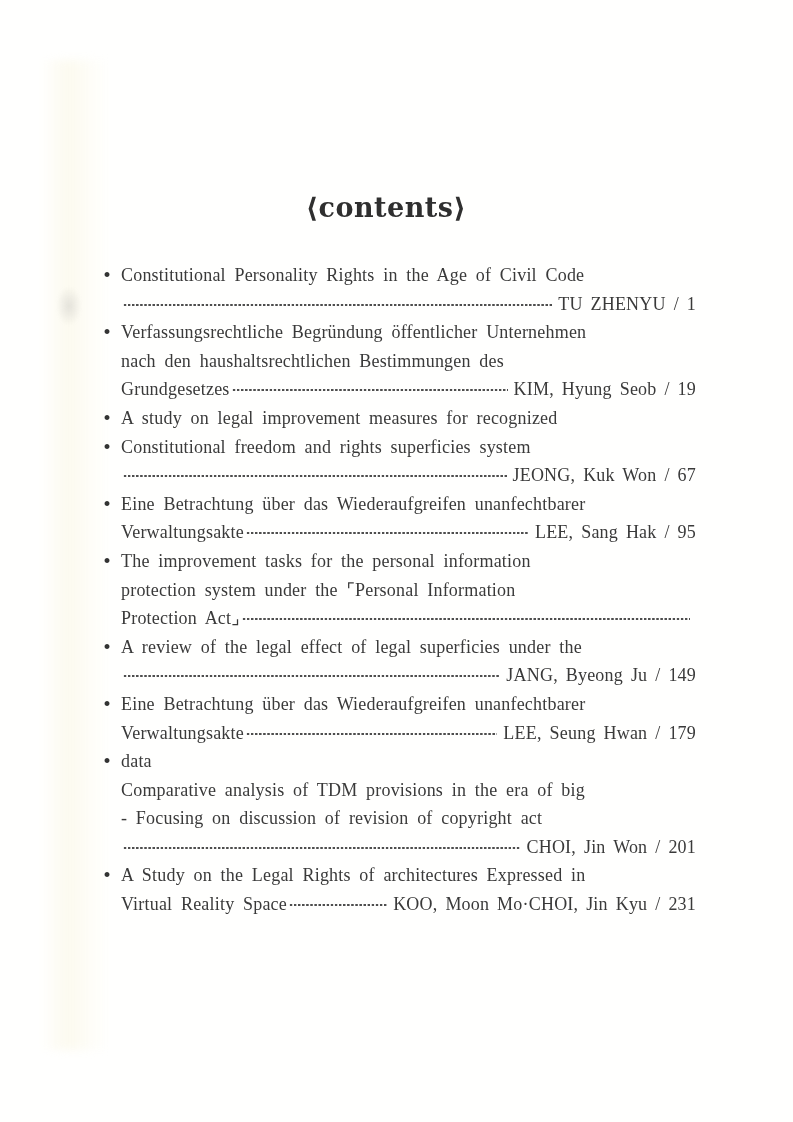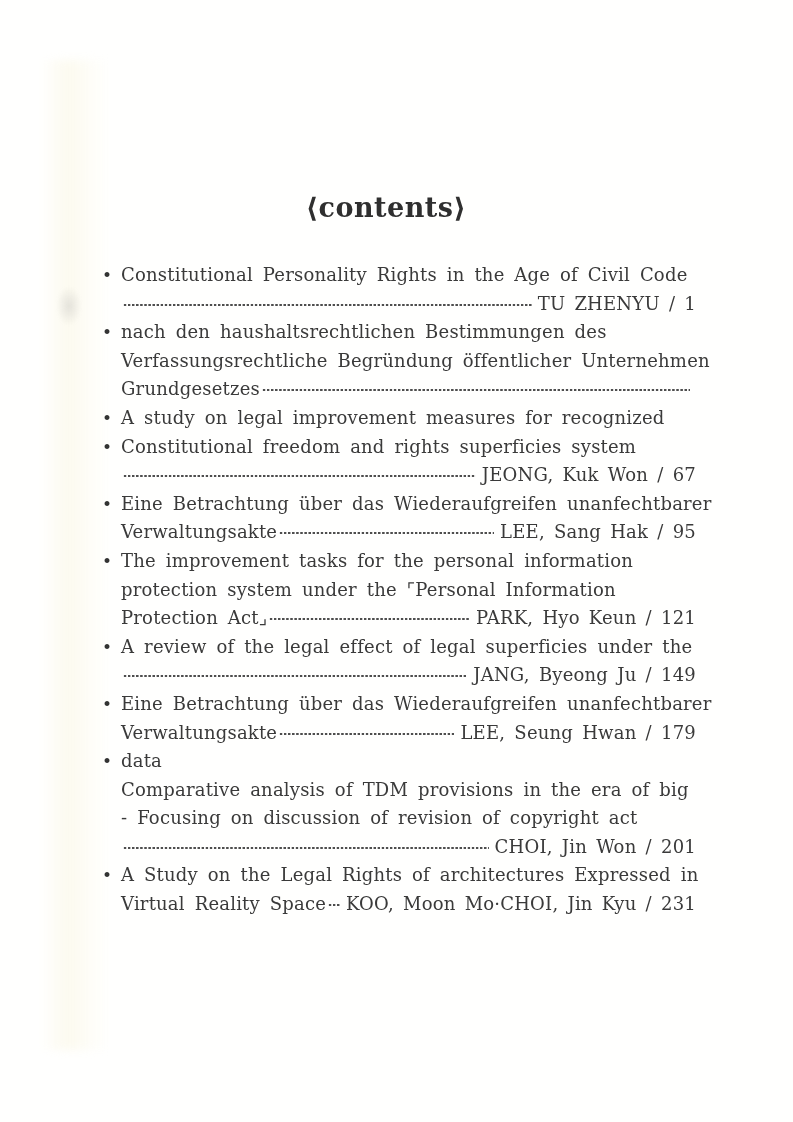--- a/index.html
+++ b/index.html
@@ -37,21 +37,21 @@
   }
   .toc{
     position:absolute;left:102px;top:261px;width:594px;
     font-size:18px;
   }
   .entry{display:flex;align-items:flex-start;}
   .bullet{
     flex:0 0 19px;
     line-height:28.6px;font-size:17px;color:#333333;
   }
-  .entry-body{flex:1;min-width:0;}
+  .entry-body{flex:1;min-width:0;font-family:Liberation Serif, serif;}
   .line{
     line-height:28.6px;
     word-spacing:0.22em;letter-spacing:0.2px;
     white-space:nowrap;
   }
   .lastline{display:flex;line-height:28.6px;justify-content:flex-end;}
   .tail{white-space:nowrap;word-spacing:0.22em;letter-spacing:0.2px;}
   .leader{
     flex:1 1 auto;
     margin:0 6px 0 2px;
@@ -78,25 +78,26 @@
           <span class="tail"></span>
           <span class="leader"></span>
           <span class="byline">TU ZHENYU / 1</span>
         </div>
       </div>
     </div>
 
     <div class="entry">
       <span class="bullet">•</span>
       <div class="entry-body">
+        <div class="line">Verfassungsrechtliche Begründung öffentlicher Unternehmen</div>
         <div class="line">nach den haushaltsrechtlichen Bestimmungen des</div>
-        <div class="line">Verfassungsrechtliche Begründung öffentlicher Unternehmen</div>
         <div class="lastline">
           <span class="tail">Grundgesetzes</span>
           <span class="leader"></span>
+          <span class="byline">KIM, Hyung Seob / 19</span>
         </div>
       </div>
     </div>
 
     <div class="entry">
       <span class="bullet">•</span>
       <div class="entry-body">
         <div class="line">A study on legal improvement measures for recognized</div>
       </div>
     </div>
@@ -126,21 +127,20 @@
     </div>
 
     <div class="entry">
       <span class="bullet">•</span>
       <div class="entry-body">
         <div class="line">The improvement tasks for the personal information</div>
         <div class="line">protection system under the ⌜Personal Information</div>
         <div class="lastline">
           <span class="tail">Protection Act⌟</span>
           <span class="leader"></span>
-          <span class="byline">PARK, Hyo Keun / 121</span>
         </div>
       </div>
     </div>
 
     <div class="entry">
       <span class="bullet">•</span>
       <div class="entry-body">
         <div class="line">A review of the legal effect of legal superficies under the</div>
         <div class="lastline">
           <span class="leader"></span>

